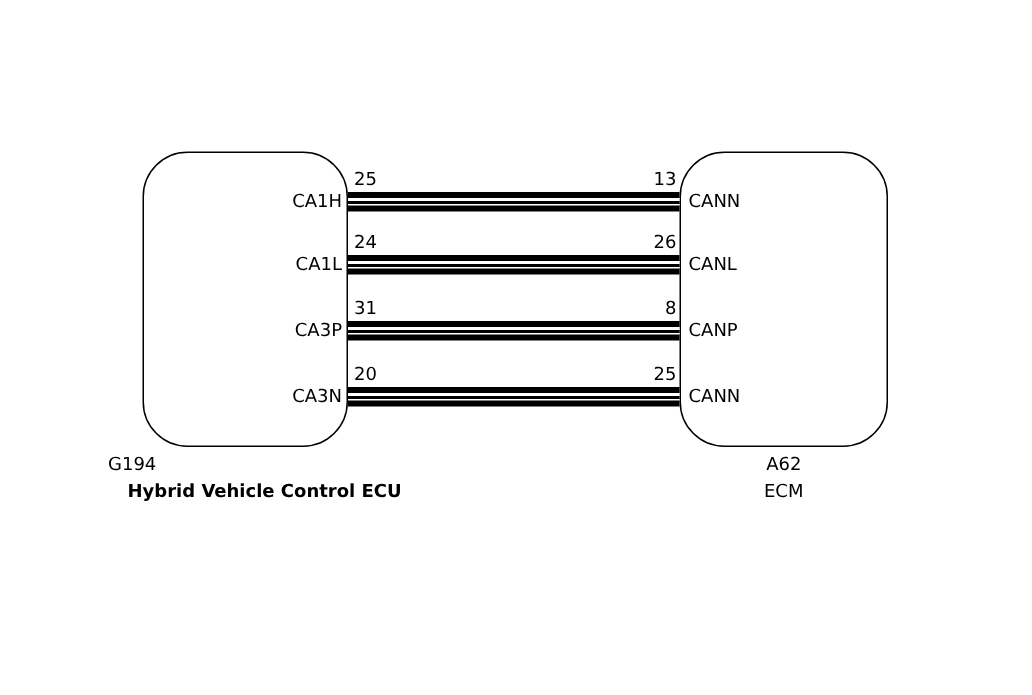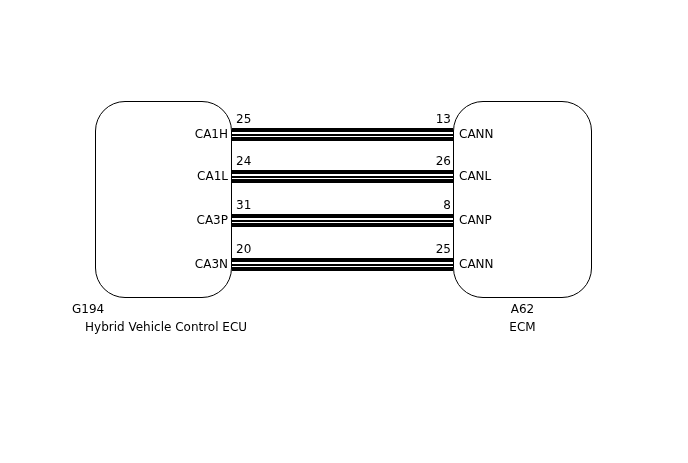--- a/index.html
+++ b/index.html
@@ -68,21 +68,21 @@
   .term.tleft  { right: 460px; text-align: right; }
   .term.tright { left: 459px;  text-align: left; }
   .tl1 { top: 127px; }
   .tl2 { top: 169px; }
   .tl3 { top: 213px; }
   .tl4 { top: 257px; }
 
   
   .caption { position: absolute; white-space: nowrap; line-height: 15px; }
   .cap-left-code  { left: 72px; top: 302px; }
-  .cap-left-name  { left: 85px; top: 320px; }
+  .cap-left-name  { left: 85px; top: 320px; font-weight: bold; }
   .cap-right { left: 453px; width: 139px; text-align: center; }
   .cap-right-code { top: 302px; }
   .cap-right-name { top: 320px; }
 
   
   .legend-symbol {
     position: absolute;
     left: 38px;
     top: 384px;
     width: 58px;

